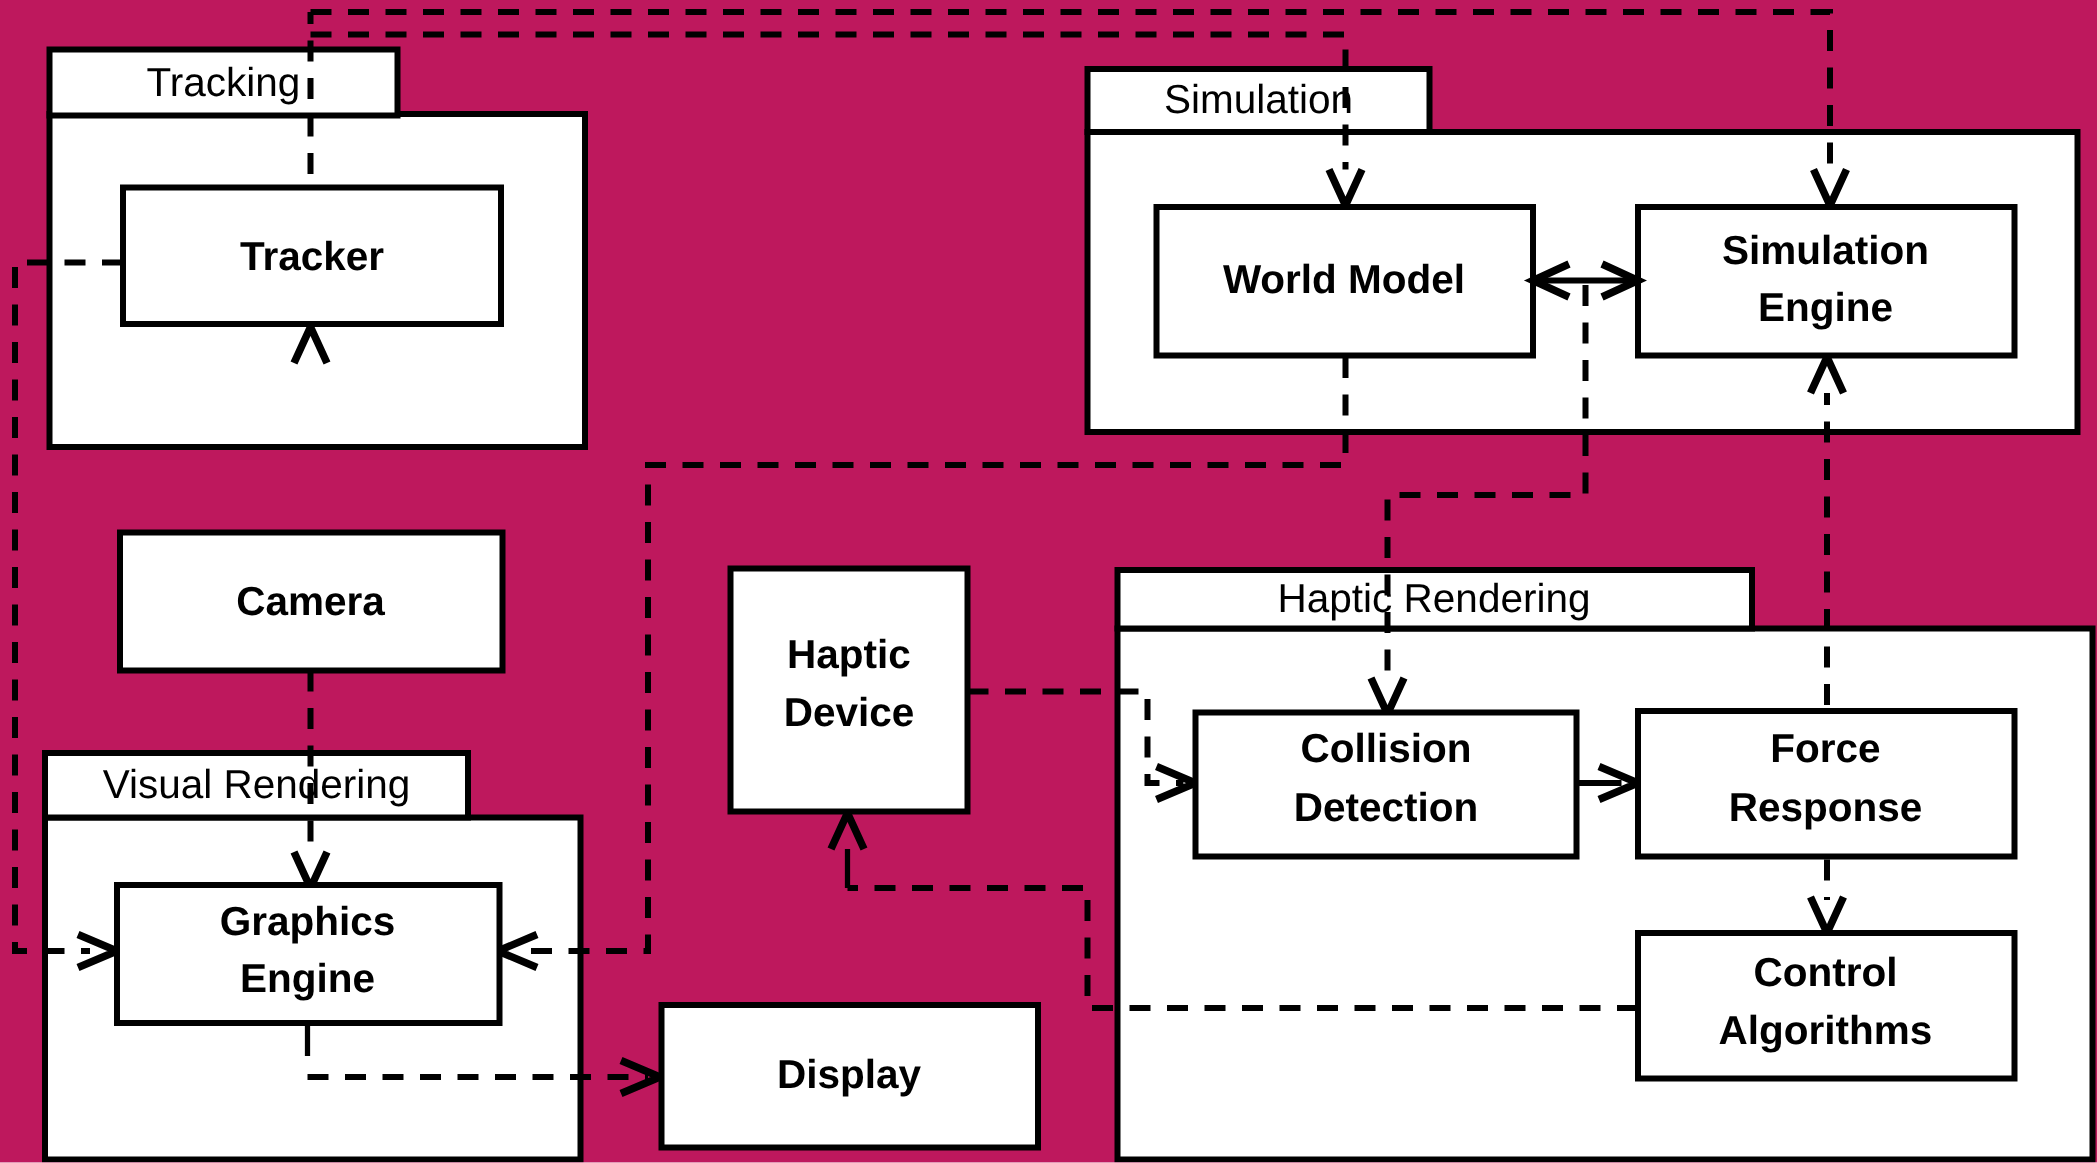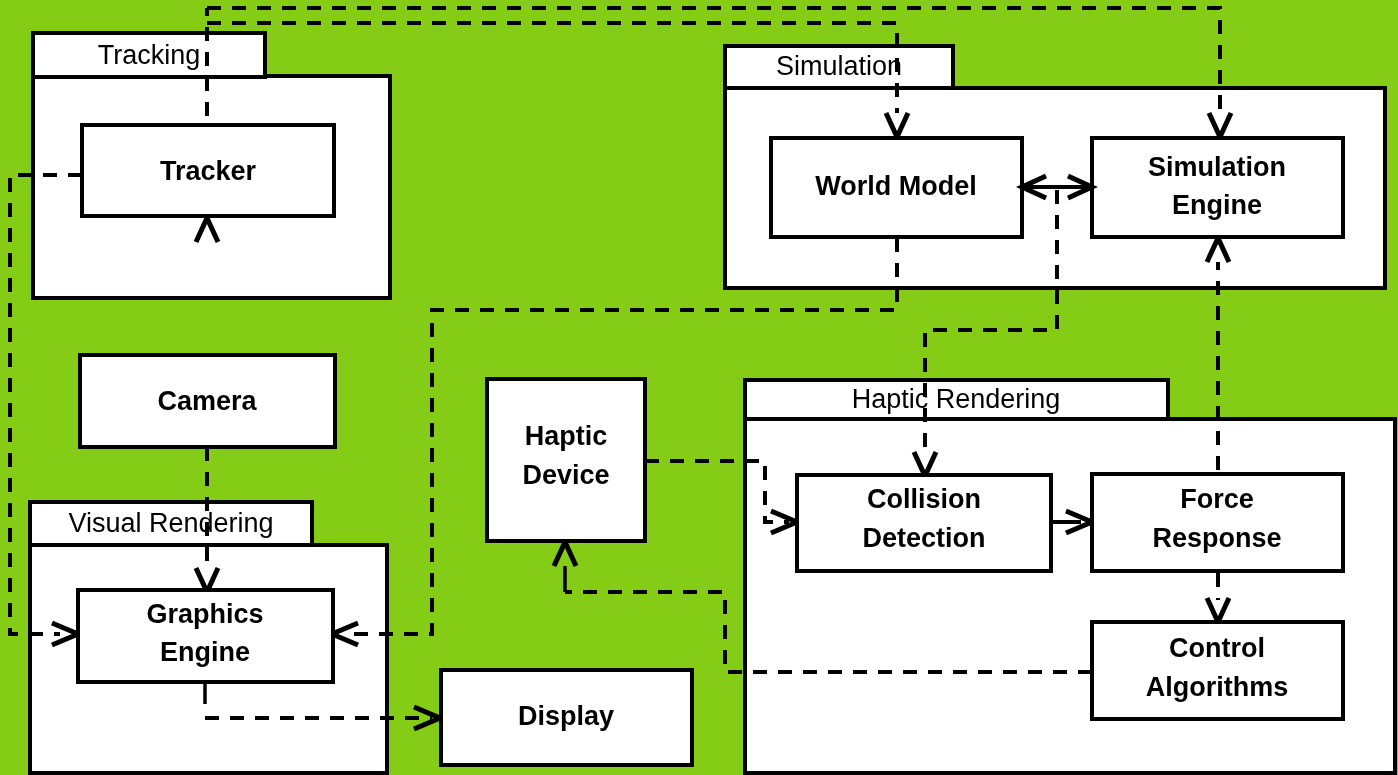--- a/index.html
+++ b/index.html
@@ -8,21 +8,21 @@
     padding: 0;
     background: #ffffff;
   }
   body {
     font-family: "Liberation Sans", sans-serif;
   }
   #diagram-root {
     position: relative;
     width: 1398px;
     height: 775px;
-    background: #84cc16;
+    background: #be185d;
     overflow: hidden;
   }
   svg#arch-svg {
     display: block;
     width: 1398px;
     height: 775px;
   }
   .pkg-rect {
     fill: #ffffff;
     stroke: #000000;

